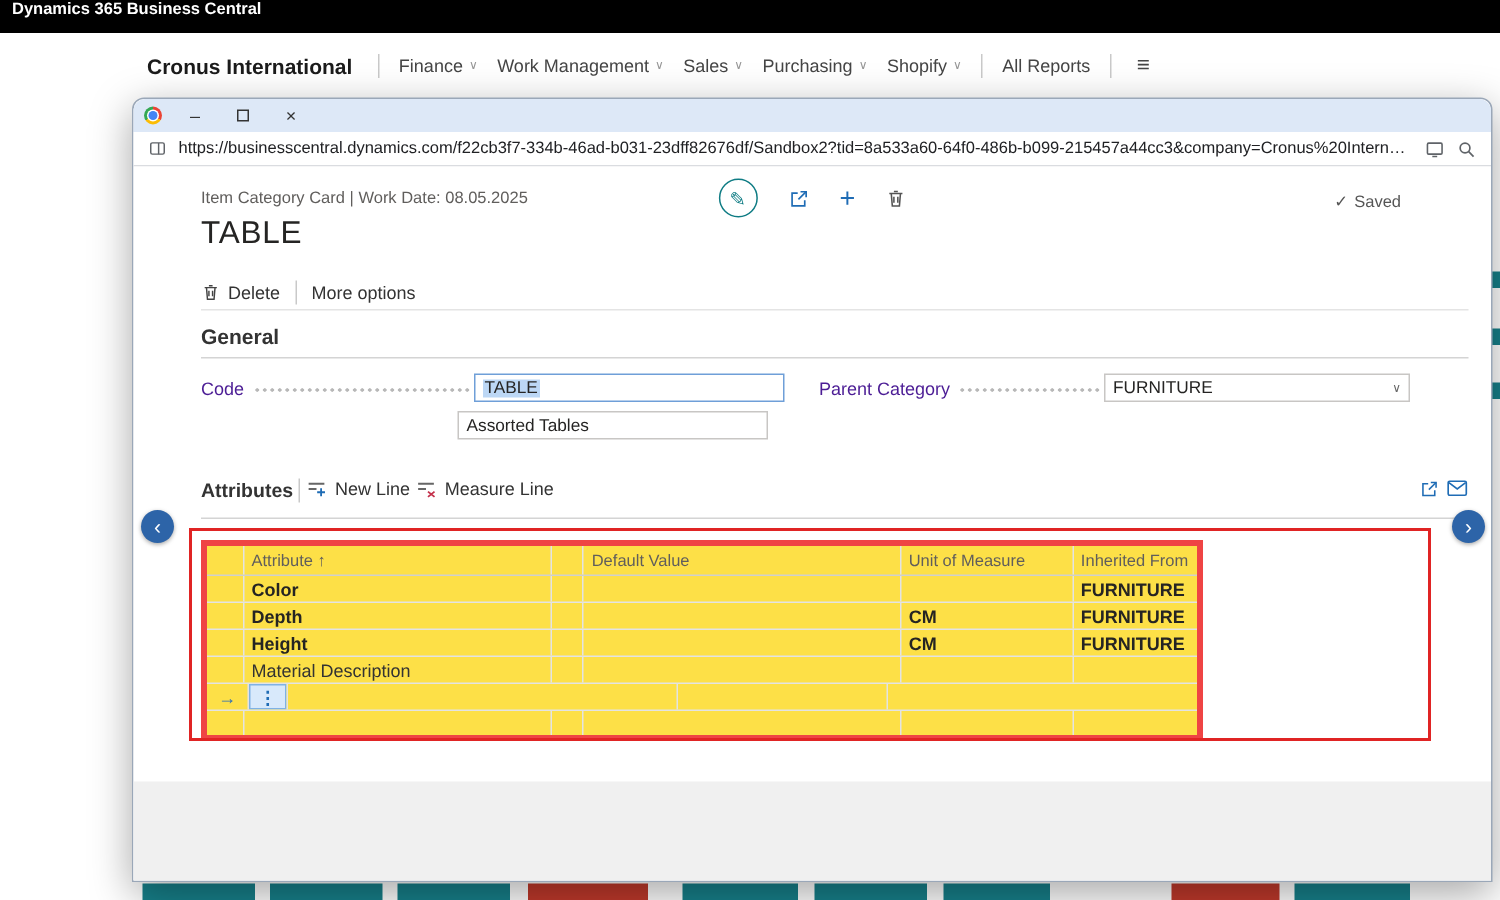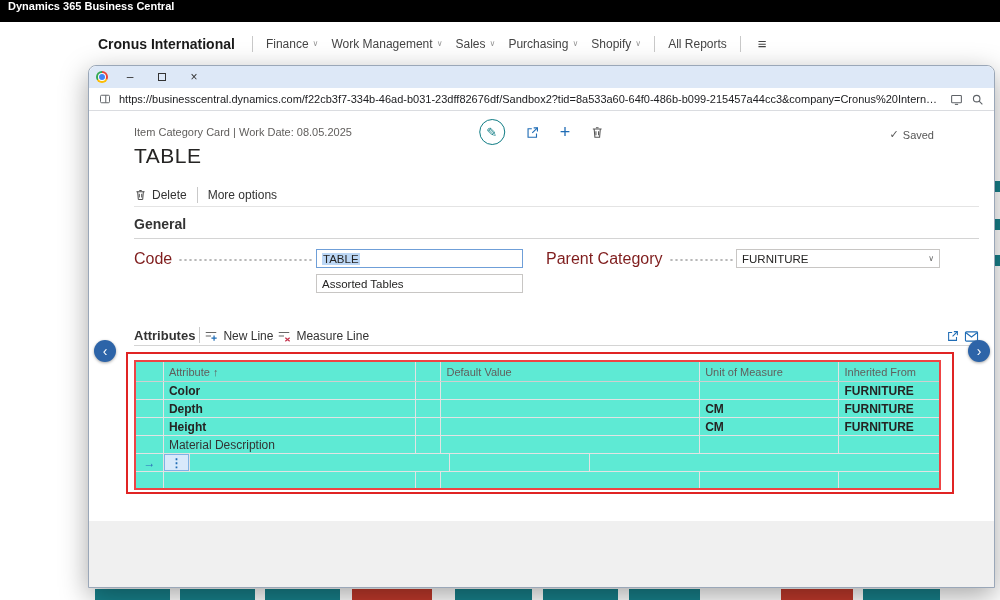--- a/index.html
+++ b/index.html
@@ -66,42 +66,42 @@
 
   .cmd-bar { position:absolute; left:45px; top:76px; display:flex; align-items:center; gap:10px;
     font-size:12px; color:#333; }
   .cmd-item { display:flex; align-items:center; gap:5px; cursor:pointer; }
   .divider { position:absolute; left:45px; right:15px; height:1px; background:#e4e4e4; }
 
   .sec-heading { position:absolute; left:45px; font-size:14px; font-weight:700; color:#333; }
   .sec-underline { position:absolute; left:45px; right:15px; height:1px; background:#d4d4d4; }
 
   .fgroup { position:absolute; height:19px; display:flex; align-items:center; }
-  .flabel { font-size:16px; color:#7f1d1d; white-space:nowrap; padding-right:6px; }
+  .flabel { font-size:12px; color:#4c1d95; white-space:nowrap; padding-right:6px; }
   .leader { flex:1; height:100%;
     background-image:radial-gradient(circle, #b8b8b8 1px, transparent 1.3px);
     background-size:5px 4px; background-repeat:repeat-x; background-position:0 62%; }
   .finput { position:absolute; height:19px; border:1px solid #c8c6c4; background:#fff;
     font-size:11.5px; color:#252423; display:flex; align-items:center; padding:0 5px; cursor:text; }
   .finput.focus { border-color:#6f9fd8; }
   .sel-text { background:#bcd7f5; padding:0 1px; }
   .combo { position:absolute; height:19px; border:1px solid #c8c6c4; background:#fff;
     font-size:11.5px; color:#252423; display:flex; align-items:center; padding:0 5px; cursor:pointer; }
   .combo .cval { flex:1; }
   .combo .cchev { font-size:8px; color:#666; }
 
   .attr-bar { position:absolute; left:45px; right:15px; top:208px; height:24px;
-    display:flex; align-items:flex-end; gap:4px; }
+    display:flex; align-items:flex-start; gap:4px; }
   .attr-heading { font-size:13px; font-weight:700; color:#333; }
   .attr-btn { display:flex; align-items:center; gap:5px; font-size:12px; color:#333; cursor:pointer; }
   .attr-spacer { flex:1; }
 
   
-  .attr-table { position:absolute; left:45px; top:249px; width:807px; border:2px solid #ef4444;
-    background:#5eead4; font-size:12px; }
+  .attr-table { position:absolute; left:45px; top:249px; width:668px; border:4px solid #ef4444;
+    background:#fde047; font-size:12px; }
   .t-row { display:flex; height:18px; border-bottom:1px solid #e3e3e3; align-items:stretch; }
   .t-row:last-child { border-bottom:none; height:16px; }
   .t-header { display:flex; height:20px; border-bottom:1px solid #cfcfcf; color:#605e5c; font-size:11px; }
   .cell { display:flex; align-items:center; padding:0 5px; overflow:hidden; white-space:nowrap; }
   .c-sel { width:28px; border-right:1px solid #e3e3e3; justify-content:center; }
   .c-attr { width:253px; border-right:1px solid #e3e3e3; }
   .c-narrow { width:26px; border-right:1px solid #e3e3e3; justify-content:center; padding:0; }
   .c-def { width:260px; border-right:1px solid #e3e3e3; }
   .c-uom { width:140px; border-right:1px solid #e3e3e3; }
   .c-inh { width:100px; }
@@ -279,21 +279,21 @@
 
       <div class="fgroup" style="left:457px; top:138px; width:188px;">
         <span class="flabel">Parent Category</span>
         <span class="leader"></span>
       </div>
       <div class="combo" style="left:647px; top:138px; width:204px;">
         <span class="cval">FURNITURE</span>
         <span class="cchev">∨</span>
       </div>
 
-      <div class="finput" style="left:227px; top:163px; width:207px;">
+      <div class="finput" style="left:216px; top:163px; width:207px;">
         <span>Assorted Tables</span>
       </div>
 
       <div class="attr-bar">
         <span class="attr-heading">Attributes</span>
         <span class="vsep"></span>
         <span class="attr-btn">
           <svg width="14" height="14" viewBox="0 0 16 16" fill="none" stroke-width="1.4">
               <path d="M2 4h12M2 8h6" stroke="#666"></path>
               <path d="M11.5 7.5v6M8.5 10.5h6" stroke="#1f6cb5"></path>

